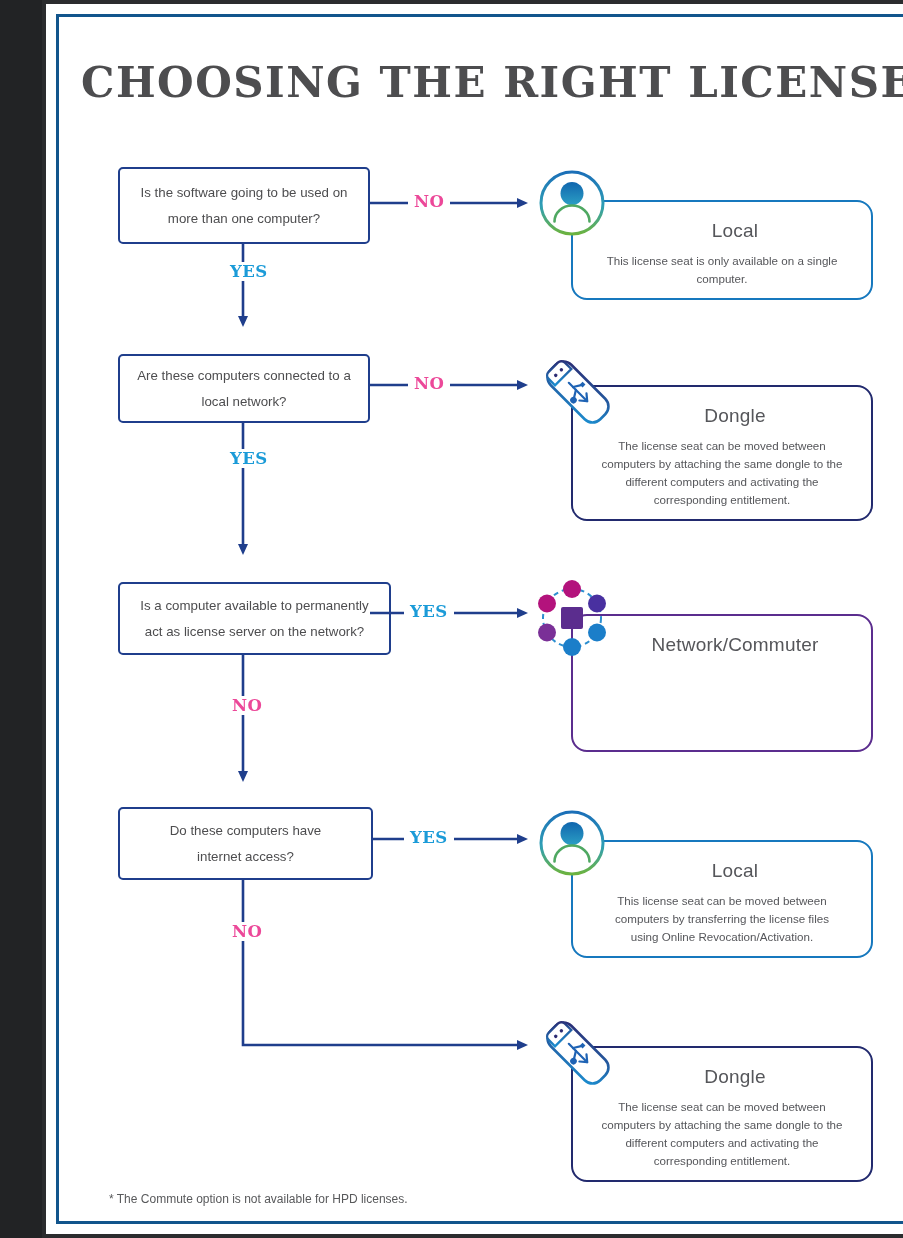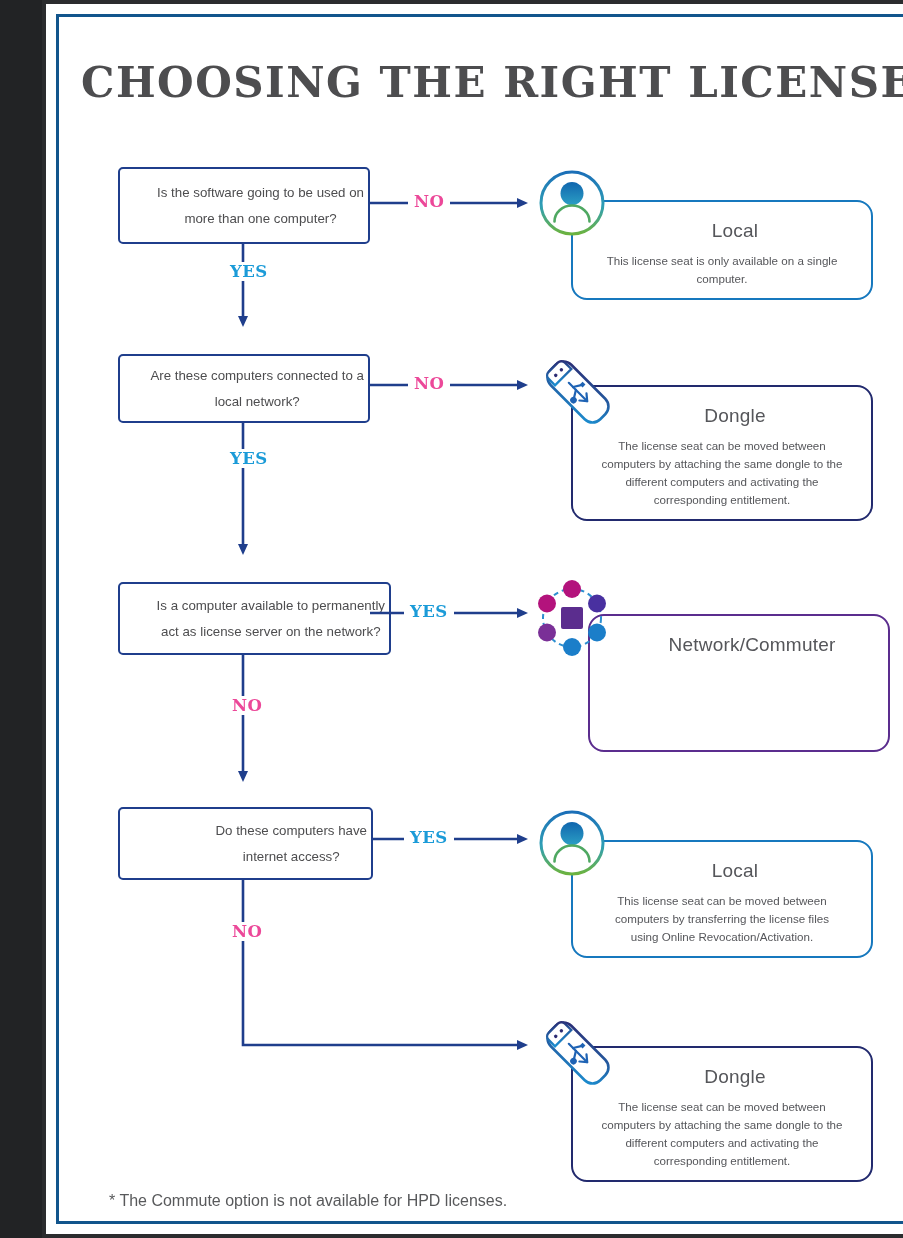--- a/index.html
+++ b/index.html
@@ -55,21 +55,21 @@
 
   
   .decision {
     position: absolute;
     box-sizing: border-box;
     border: 2px solid #1f3e8c;
     border-radius: 5px;
     background: #ffffff;
     display: flex;
     align-items: center;
-    justify-content: flex-end;
+    justify-content: center;
     padding: 6px 4px;
   }
   .decision .qtext {
     font-family: "Liberation Sans", sans-serif;
     font-size: 13.3px;
     line-height: 26px;
     color: #4d4d4f;
     text-align: center;
   }
 
@@ -131,21 +131,21 @@
     white-space: nowrap;
   }
   .branch-label.yes { color: #1b9bd8; }
   .branch-label.no  { color: #ec4899; }
 
   
   #footnote {
     position: absolute;
     left: 63px;
     top: 1188px;
-    font-size: 16px;
+    font-size: 12px;
     color: #58595b;
     font-family: "Liberation Sans", sans-serif;
   }
 </style>
 </head>
 <body>
 
 <div id="poster">
   <div id="sheet">
 
@@ -261,21 +261,21 @@
             <path d="M43,56 l-5,-6 M43,56 l5,-6"></path>
             <line x1="43" y1="40" x2="35" y2="45"></line>
             <circle cx="34" cy="45.6" r="2.2" fill="#1f63b4"></circle>
             <line x1="43" y1="36" x2="51" y2="41"></line>
             <rect x="49.5" y="39" width="4" height="4" fill="#1f63b4" stroke="none"></rect>
           </g>
         </g>
       </svg>
     </div>
 
-    <div class="card" style="left:542px; top:610px; width:302px; height:138px; border-color:#5b2d8e;">
+    <div class="card" style="left:525px; top:610px; width:302px; height:138px; border-color:#5b2d8e;">
       <div class="card-title offset-left">Network/Commuter</div>
     </div>
     <div class="icon-wrap" style="left:486px; top:574px;">
       <svg width="80" height="80" viewBox="0 0 80 80" xmlns="http://www.w3.org/2000/svg">
         <g fill="none" stroke="#2d8fd0" stroke-width="2" stroke-dasharray="5 4">
           <circle cx="40" cy="40" r="29"></circle>
         </g>
         <rect x="29" y="29" width="22" height="22" rx="2" fill="#5b2d8e"></rect>
         <circle cx="40" cy="11" r="9" fill="#b3137c"></circle>
         <circle cx="15" cy="25.5" r="9" fill="#b3137c"></circle>

